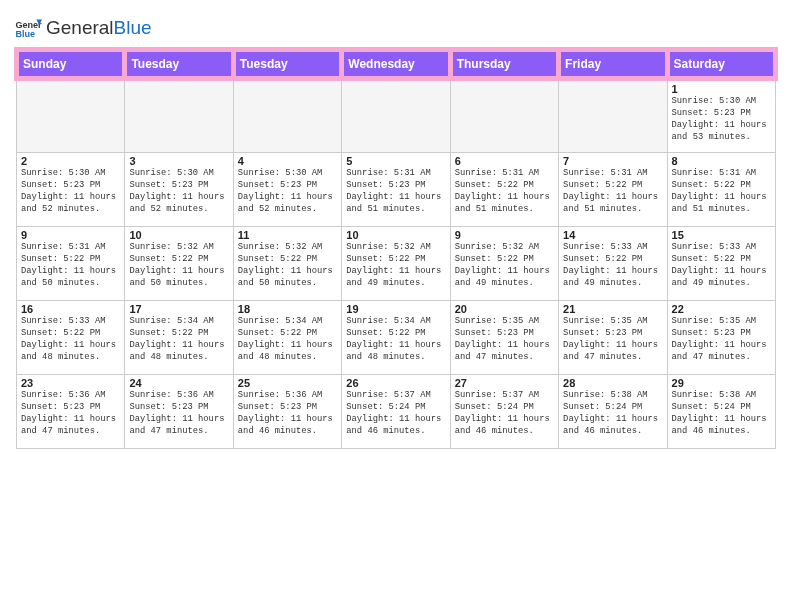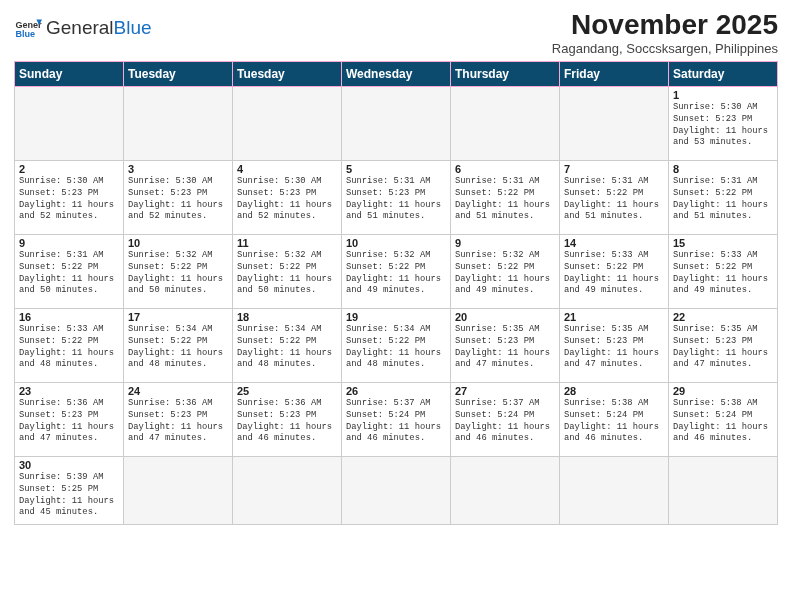--- a/index.html
+++ b/index.html
@@ -49,27 +49,27 @@
     .location {
       font-size: 13px;
       color: #444;
     }
     .calendar {
       width: 100%;
       border-collapse: collapse;
       margin-top: 5px;
     }
     .calendar th {
-      background: #0c4a6e;
+      background: #8b5cf6;
       color: #fff;
       font-size: 12px;
       font-weight: bold;
       padding: 5px 4px;
       text-align: left;
-      border: 1px solid #f9a8d4;
+      border: 5px solid #f9a8d4;
     }
     .calendar td {
       border: 1px solid #ccc;
       vertical-align: top;
       padding: 2px 4px;
       width: calc(100%/7);
       height: 74px;
       font-size: 9.5px;
       color: #222;
       background: #fff;
@@ -102,24 +102,20 @@
         <text x="2" y="20" font-size="13" font-weight="bold" fill="#333">General</text>
         <text x="2" y="33" font-size="13" font-weight="bold" fill="#1a6fc4">Blue</text>
         <polygon points="32,8 40,8 36,16" fill="#1a6fc4"></polygon>
       </svg>
       <div>
         <div class="logo-text">
           General<span>Blue</span>
         </div>
       </div>
     </div>
-    <div class="title-block">
-      <div class="month-title">November 2025</div>
-      <div class="location">Ragandang, Soccsksargen, Philippines</div>
-    </div>
   </div>
 
   <table class="calendar">
     <thead>
       <tr>
       <th>Sunday</th>
           <th>Tuesday</th>
           <th>Tuesday</th>
           <th>Wednesday</th>
           <th>Thursday</th>
@@ -340,30 +336,15 @@
 and 46 minutes.</div>
           </td>
           <td>
             <div class="day-num">29</div>
             <div class="day-info" style="white-space: pre-line;">Sunrise: 5:38 AM
 Sunset: 5:24 PM
 Daylight: 11 hours
 and 46 minutes.</div>
           </td>
         </tr>
-        <tr class="last-row">
-          <td>
-            <div class="day-num">30</div>
-            <div class="day-info" style="white-space: pre-line;">Sunrise: 5:39 AM
-Sunset: 5:25 PM
-Daylight: 11 hours
-and 45 minutes.</div>
-          </td>
-          <td class="empty"></td>
-          <td class="empty"></td>
-          <td class="empty"></td>
-          <td class="empty"></td>
-          <td class="empty"></td>
-          <td class="empty"></td>
-        </tr>
       </tbody>
   </table>
 </div>
 
 </body></html>

